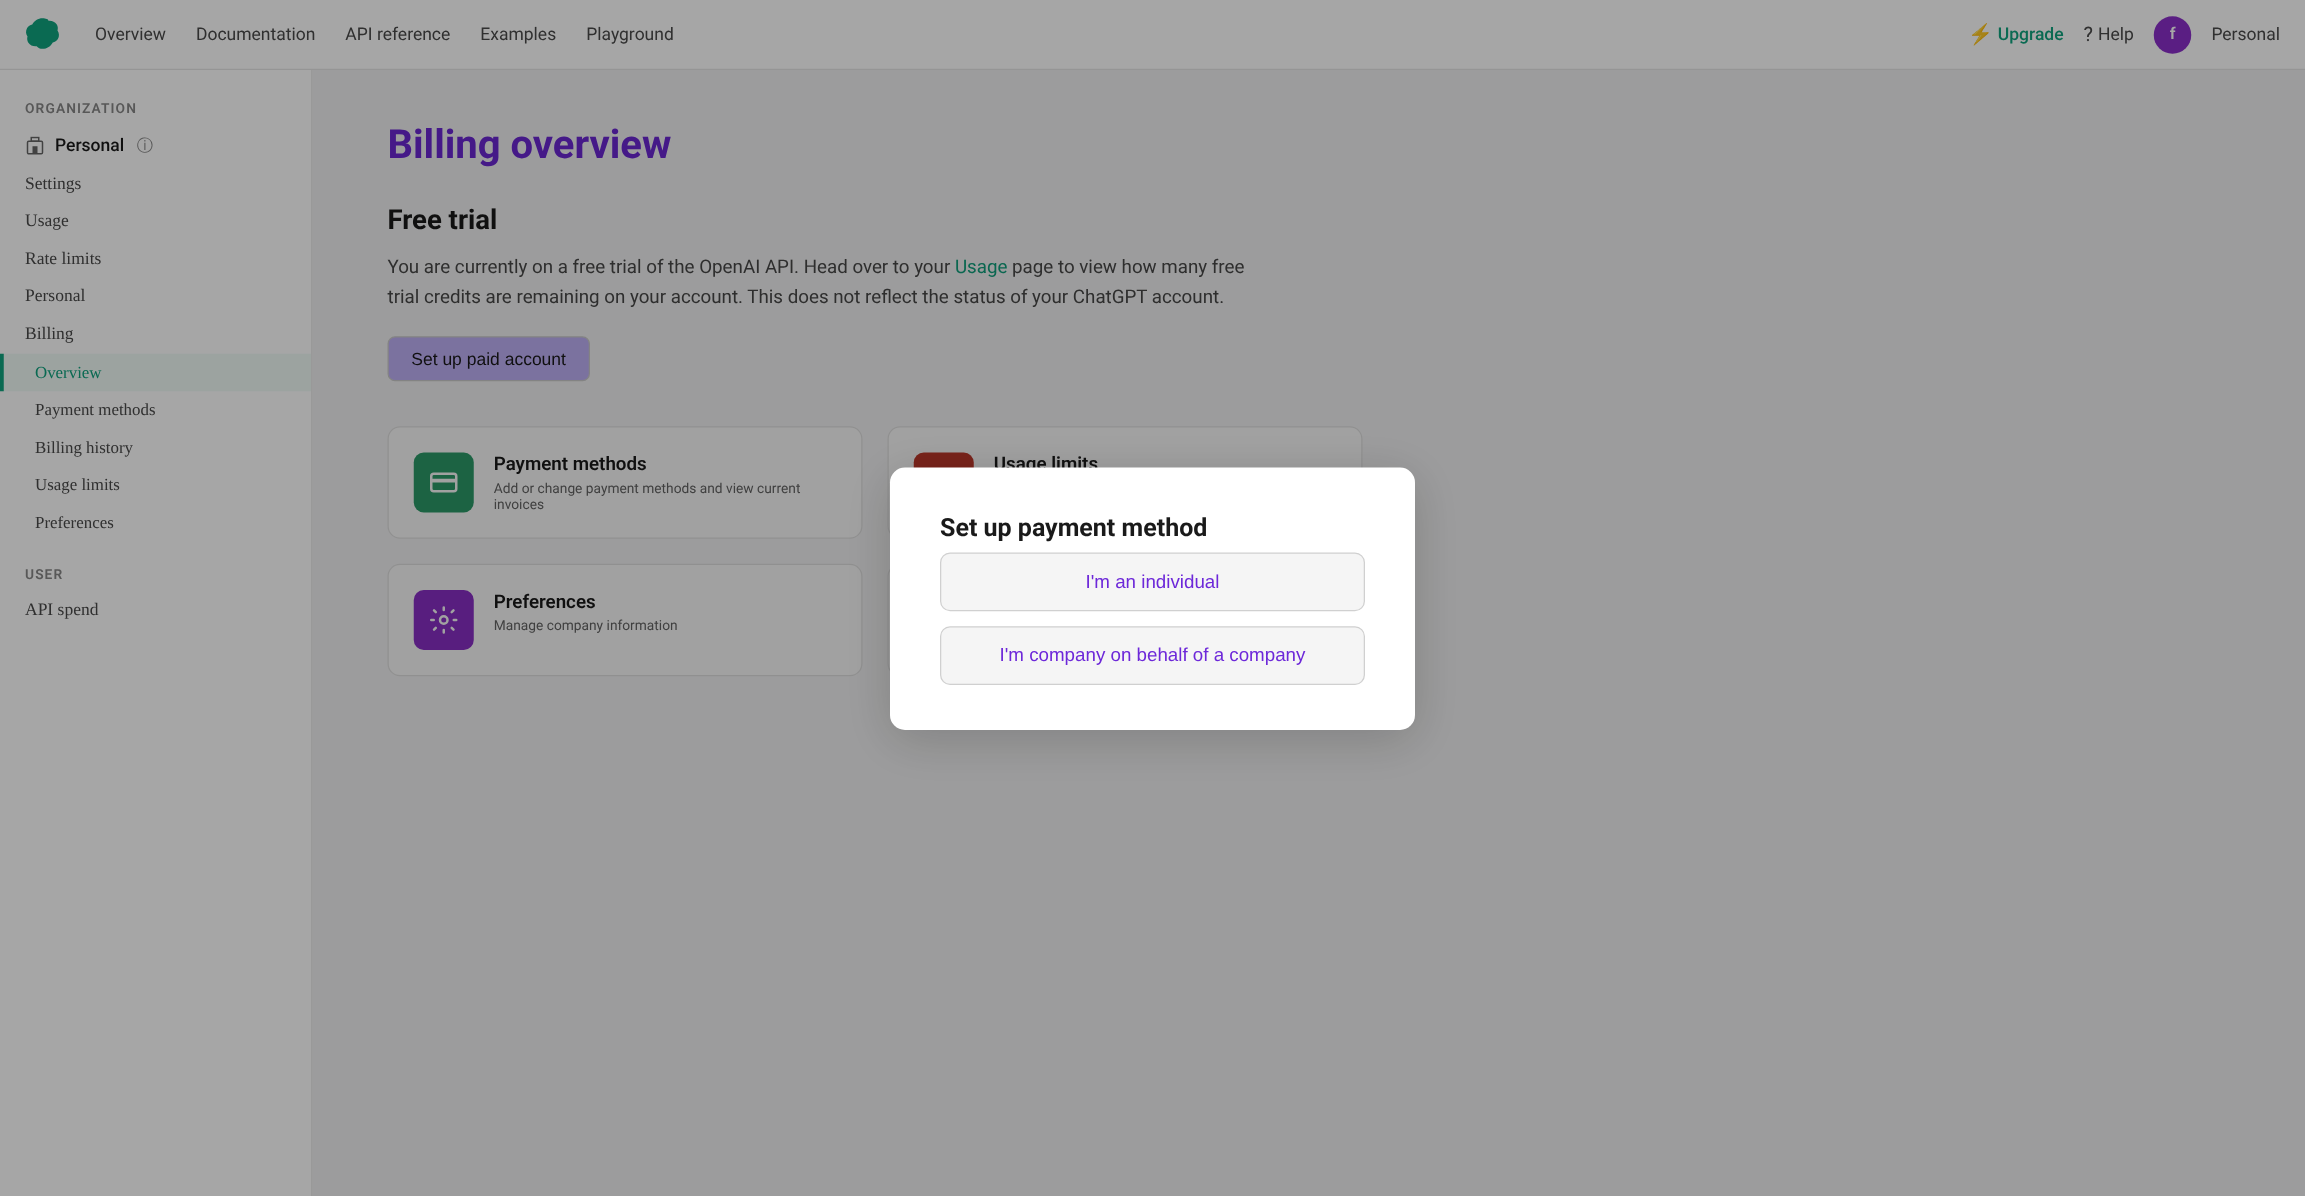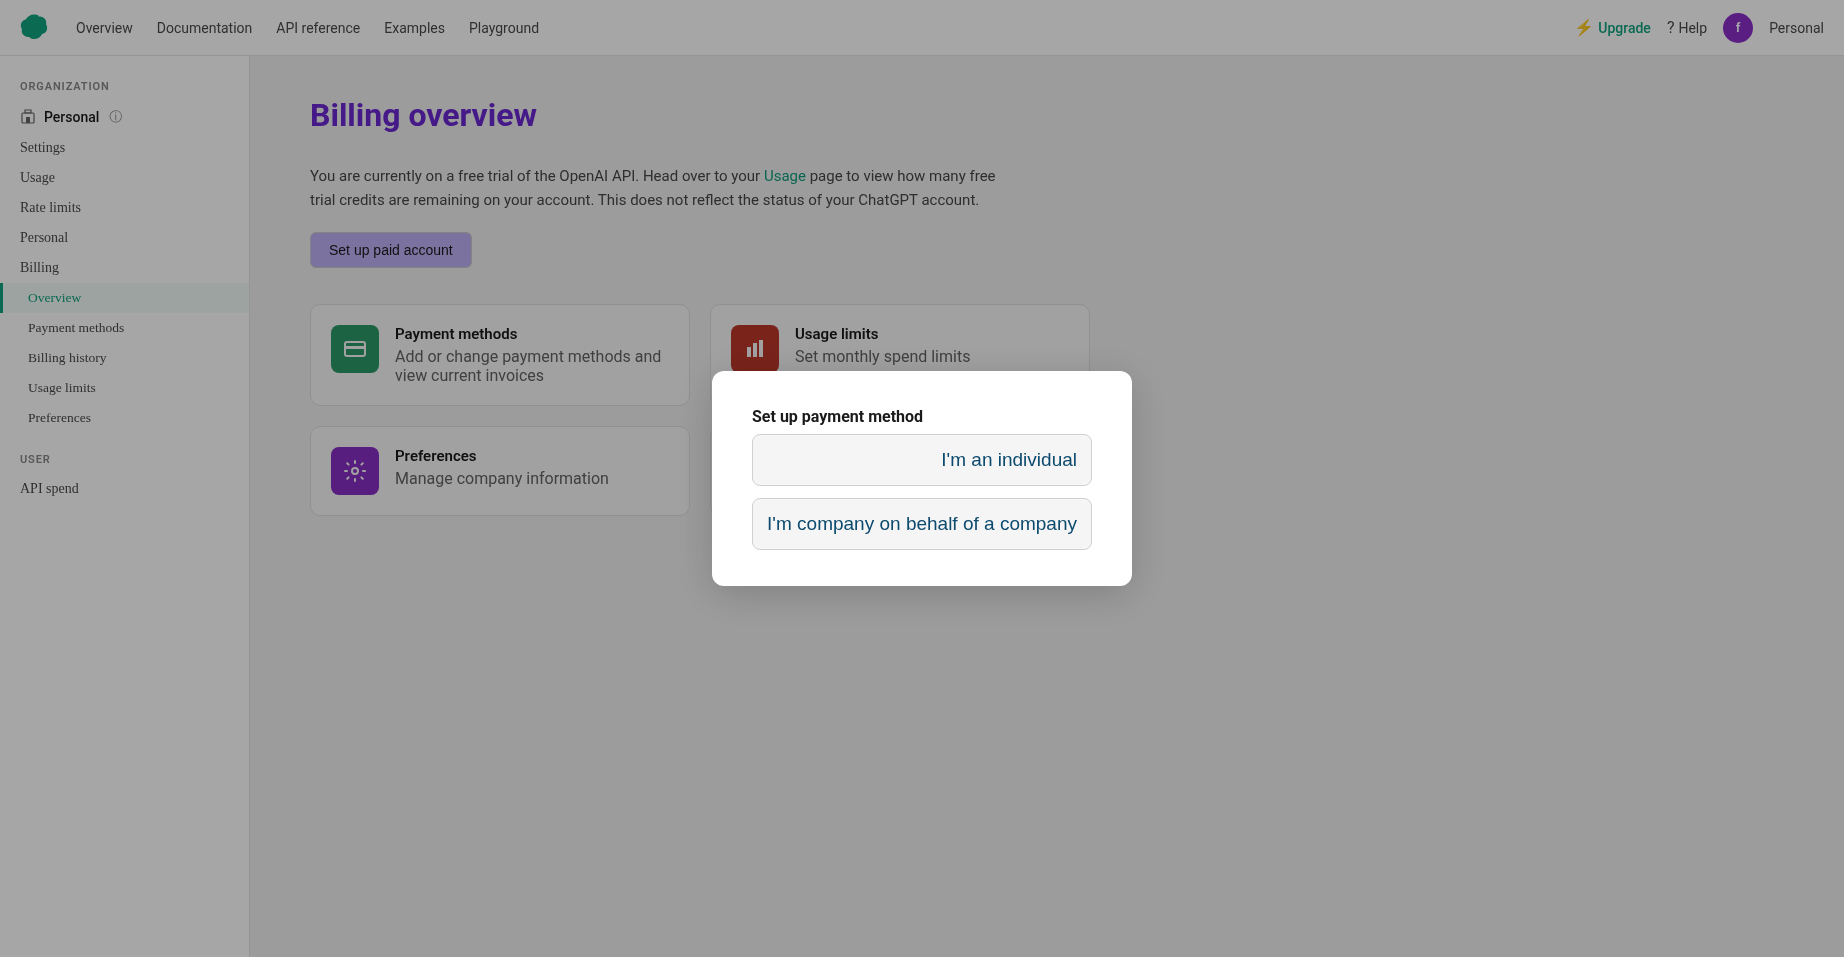--- a/index.html
+++ b/index.html
@@ -47,37 +47,37 @@
     .cards-grid { display: grid; grid-template-columns: 1fr 1fr; gap: 20px; max-width: 780px; }
     .card { display: flex; align-items: flex-start; gap: 16px; background: #fff; border-radius: 10px; padding: 20px; border: 1px solid #e5e5e5; }
     .card-icon { width: 48px; height: 48px; border-radius: 8px; display: flex; align-items: center; justify-content: center; flex-shrink: 0; }
     .card-icon.green { background: #2d9e6b; }
     .card-icon.red { background: #c0392b; }
     .card-icon.purple { background: #8b2fc9; }
     .card-icon.gold { background: #c9820a; }
     .card-icon svg { width: 24px; height: 24px; fill: #fff; }
     .card-text {}
     .card-title { font-size: 15px; font-weight: 600; margin-bottom: 4px; color: #1a1a1a; }
-    .card-desc { font-size: 16px; color: #666; }
+    .card-desc { font-size: 11px; color: #666; }
 
     
     .modal-overlay {
       position: fixed; top: 0; left: 0; right: 0; bottom: 0;
       background: rgba(0,0,0,0.35); z-index: 200;
       display: flex; align-items: center; justify-content: center;
     }
     .modal {
       background: #fff; border-radius: 12px; padding: 36px 40px;
       width: 420px; box-shadow: 0 8px 40px rgba(0,0,0,0.18);
     }
-    .modal-title { font-size: 16px; font-weight: 700; margin-bottom: 8px; color: #1a1a1a; }
+    .modal-title { font-size: 20px; font-weight: 700; margin-bottom: 8px; color: #1a1a1a; }
     .modal-btn {
       display: block; width: 100%; padding: 14px;
       border: 1px solid #d0d0d0; border-radius: 8px; background: #f5f5f5;
-      font-size: 19px; color: #0c4a6e; cursor: pointer; text-align: right;
+      font-size: 15px; color: #6d28d9; cursor: pointer; text-align: center;
       margin-bottom: 12px;
     }
     .modal-btn:last-child { margin-bottom: 0; }
   </style>
 </head>
 <body>
 
 <nav class="topnav">
   <div class="topnav-logo">
     <svg viewBox="0 0 28 28" xmlns="http://www.w3.org/2000/svg">
@@ -130,20 +130,21 @@
     <div class="sidebar-item sub">Billing history</div>
     <div class="sidebar-item sub">Usage limits</div>
     <div class="sidebar-item sub">Preferences</div>
     <div class="sidebar-divider"></div>
     <div class="sidebar-section-label">USER</div>
     <div class="sidebar-item">API spend</div>
   </aside>
 
   <main class="main">
     <h1 class="page-title">Billing overview</h1>
+    <h2 class="section-title">Free trial</h2>
     <p class="free-trial-desc">
       <span>You are currently on a free trial of the OpenAI API. Head over to your </span><a href="#" style="color:#10a37f;text-decoration:none;">Usage</a><span> page to view how many free trial credits are remaining on your account. This does not reflect the status of your ChatGPT account.</span>
     </p>
     <button class="setup-btn">Set up paid account</button>
 
     <div class="cards-grid">
 
       <div class="card">
         <div class="card-icon green">
           <svg viewBox="0 0 24 24" xmlns="http://www.w3.org/2000/svg">

